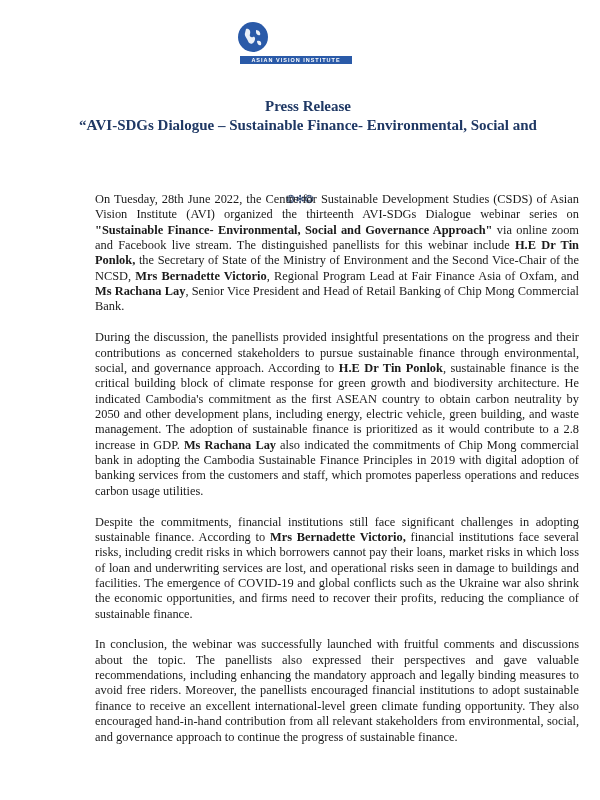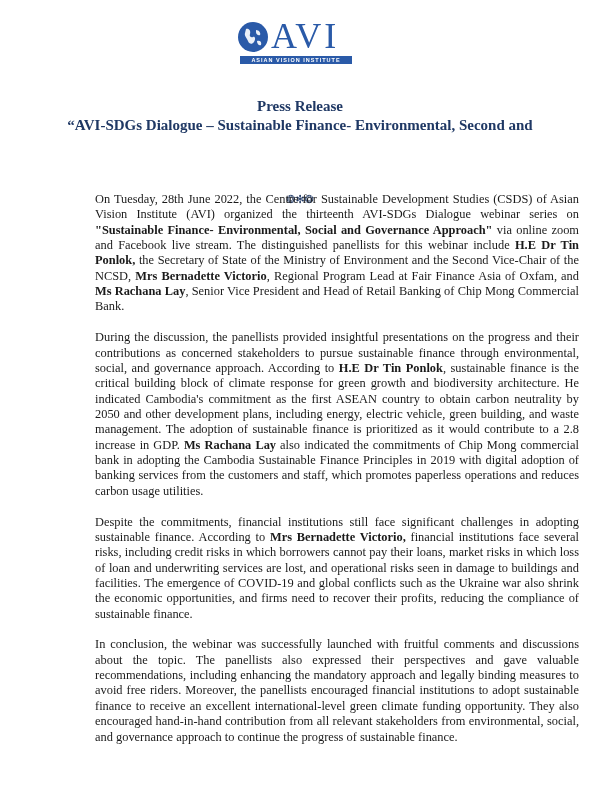--- a/index.html
+++ b/index.html
@@ -2,46 +2,45 @@
 <html><head>
 <meta charset="utf-8">
 <style>
   html, body { margin:0; padding:0; background:#ffffff; }
   body { width:600px; height:800px; position:relative; overflow:hidden; font-family:"Liberation Serif", serif; color:#1a1a1a; }
   .logo { position:absolute; left:238px; top:20px; width:120px; height:44px; }
   .logo .globe { position:absolute; left:0; top:2px; width:30px; height:30px; border-radius:50%; background:#2a5aa8; }
   .logo .globe svg { width:30px; height:30px; }
   .logo .avi { position:absolute; left:33px; top:-2px; font-family:"Liberation Serif", serif; font-size:36px; line-height:36px; color:#2a5aa8; letter-spacing:3px; }
   .logo .tag { position:absolute; left:2px; top:36px; width:112px; height:8px; background:#2a5aa8; color:#fff; font-family:"Liberation Sans", sans-serif; font-size:5.5px; line-height:8px; text-align:center; letter-spacing:1px; font-weight:bold; }
-  .titles { position:absolute; left:60px; top:97px; width:480px; text-align:center; color:#1f3864; font-weight:bold; font-size:15px; line-height:19px; }
+  .titles { position:absolute; left:68px; top:97px; width:480px; text-align:center; color:#1f3864; font-weight:bold; font-size:15px; line-height:19px; }
   .titles .line { display:block; }
   .ornament { position:absolute; left:0; top:193px; width:600px; text-align:center; font-size:11px; color:#1f3864; line-height:12px; }
   .body { position:absolute; left:58px; top:192px; width:484px; font-size:12.4px; line-height:15.35px; text-align:justify;margin-left:37px; }
   .body p { margin:0 0 15.5px 0; }
   .body b { font-weight:bold; }
 </style>
 </head>
 <body>
 
 <div class="logo">
   <div class="globe">
     <svg viewBox="0 0 30 30">
       <circle cx="15" cy="15" r="14" fill="#2a5aa8"></circle>
       <path d="M8 7 C11 6 13 9 12 12 C11 14 13 16 15 15 C17 14 18 17 16 20 C14 23 11 22 10 19 C9 16 6 14 7 11 Z" fill="#ffffff" opacity="0.9"></path>
       <path d="M18 8 C21 8 23 11 22 13 C20 14 18 12 18 10 Z" fill="#ffffff" opacity="0.9"></path>
       <path d="M19 19 C22 18 24 20 23 23 C21 24 19 22 19 19 Z" fill="#ffffff" opacity="0.9"></path>
     </svg>
   </div>
-  <div class="avi">AVI</div>
   <div class="tag">ASIAN VISION INSTITUTE</div>
 </div>
 
 <div class="titles">
   <span class="line">Press Release</span>
-  <span class="line">“AVI-SDGs Dialogue – Sustainable Finance- Environmental, Second and</span>
+  <span class="line">“AVI-SDGs Dialogue – Sustainable Finance- Environmental, Social and</span>
 </div>
 <div class="ornament">❂✻❂</div>
 
 <div class="body">
   <p><span>On Tuesday, 28th June 2022, the Centre for Sustainable Development Studies (CSDS) of Asian Vision Institute (AVI) organized the thirteenth AVI-SDGs Dialogue webinar series on </span><b>"Sustainable Finance- Environmental, Social and Governance Approach"</b><span> via online zoom and Facebook live stream. The distinguished panellists for this webinar include </span><b>H.E Dr Tin Ponlok,</b><span> the Secretary of State of the Ministry of Environment and the Second Vice-Chair of the NCSD, </span><b>Mrs Bernadette Victorio</b><span>, Regional Program Lead at Fair Finance Asia of Oxfam, and </span><b>Ms Rachana Lay</b><span>, Senior Vice President and Head of Retail Banking of Chip Mong Commercial Bank.</span></p>
   <p><span>During the discussion, the panellists provided insightful presentations on the progress and their contributions as concerned stakeholders to pursue sustainable finance through environmental, social, and governance approach. According to </span><b>H.E Dr Tin Ponlok</b><span>, sustainable finance is the critical building block of climate response for green growth and biodiversity architecture. He indicated Cambodia's commitment as the first ASEAN country to obtain carbon neutrality by 2050 and other development plans, including energy, electric vehicle, green building, and waste management. The adoption of sustainable finance is prioritized as it would contribute to a 2.8 increase in GDP. </span><b>Ms Rachana Lay</b><span> also indicated the commitments of Chip Mong commercial bank in adopting the Cambodia Sustainable Finance Principles in 2019 with digital adoption of banking services from the customers and staff, which promotes paperless operations and reduces carbon usage utilities.</span></p>
   <p><span>Despite the commitments, financial institutions still face significant challenges in adopting sustainable finance. According to </span><b>Mrs Bernadette Victorio,</b><span> financial institutions face several risks, including credit risks in which borrowers cannot pay their loans, market risks in which loss of loan and underwriting services are lost, and operational risks seen in damage to buildings and facilities. The emergence of COVID-19 and global conflicts such as the Ukraine war also shrink the economic opportunities, and firms need to recover their profits, reducing the compliance of sustainable finance.</span></p>
   <p><span>In conclusion, the webinar was successfully launched with fruitful comments and discussions about the topic. The panellists also expressed their perspectives and gave valuable recommendations, including enhancing the mandatory approach and legally binding measures to avoid free riders. Moreover, the panellists encouraged financial institutions to adopt sustainable finance to receive an excellent international-level green climate funding opportunity. They also encouraged hand-in-hand contribution from all relevant stakeholders from environmental, social, and governance approach to continue the progress of sustainable finance.</span></p>
 </div>
 

